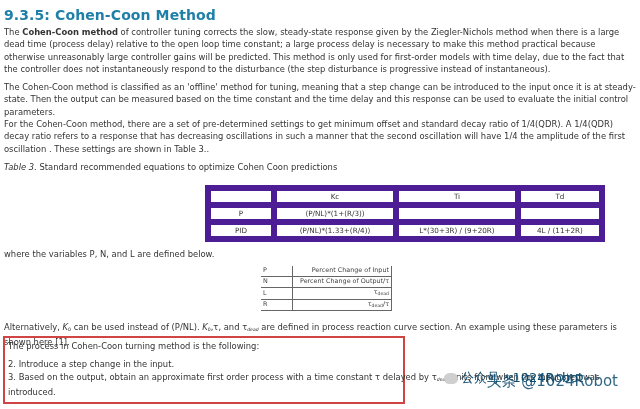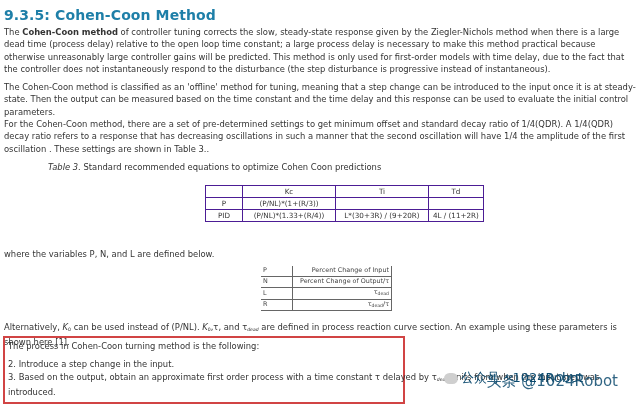--- a/index.html
+++ b/index.html
@@ -13,28 +13,28 @@
       margin: 0; position: absolute; left: 0; top: 9px;
       font-family: "DejaVu Sans", sans-serif; font-weight: bold;
       font-size: 14px; color: #1e7fa8; letter-spacing: 0.1px;
     }
     p { margin: 0; }
     .para { position: absolute; left: 0; width: 632px; }
     .p1 { top: 26px; }
     .p2 { top: 81px; }
     .p3 { top: 118px; }
     .caption { position: absolute; left: 0; top: 161px; }
-    .caption i { font-style: italic; margin-left: 44px; }
+    .caption i { font-style: italic; }
     table { border-collapse: collapse; }
     .t3 {
       position: absolute; left: 201px; top: 185px;
       font-size: 7.2px; line-height: 11px; color: #333;
     }
     .t3 td, .t3 th {
-      border: 1px solid #4c1d95; padding: 0 4px; text-align: center;
+      border: 6px solid #4c1d95; padding: 0 16px; text-align: center;
       font-weight: normal; height: 11px; white-space: nowrap;
     }
     .t3 .c0 { width: 28px; }
     .t3 .c1 { width: 84px; }
     .t3 .c2 { width: 84px; }
     .t3 .c3 { width: 36px; }
     .where { position: absolute; left: 0; top: 248px; }
     .vars {
       position: absolute; left: 257px; top: 266px;
       font-size: 6.4px; line-height: 9.6px; color: #444;

